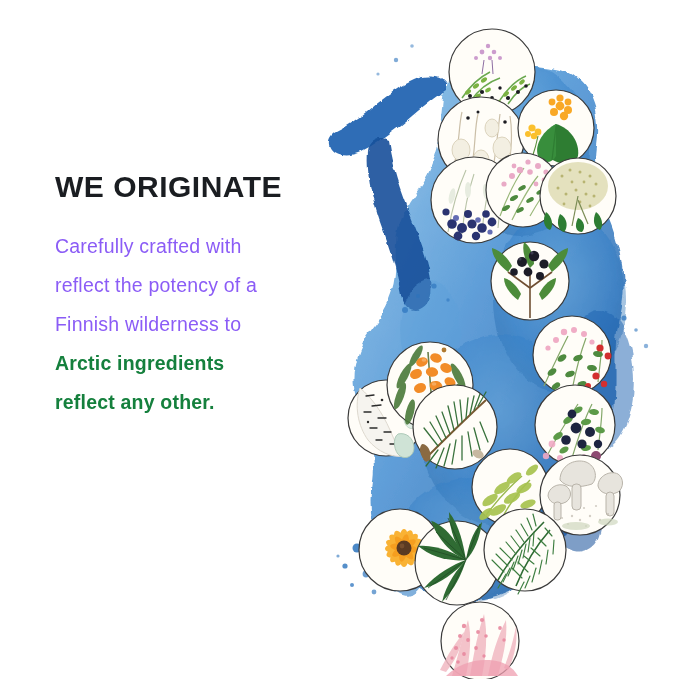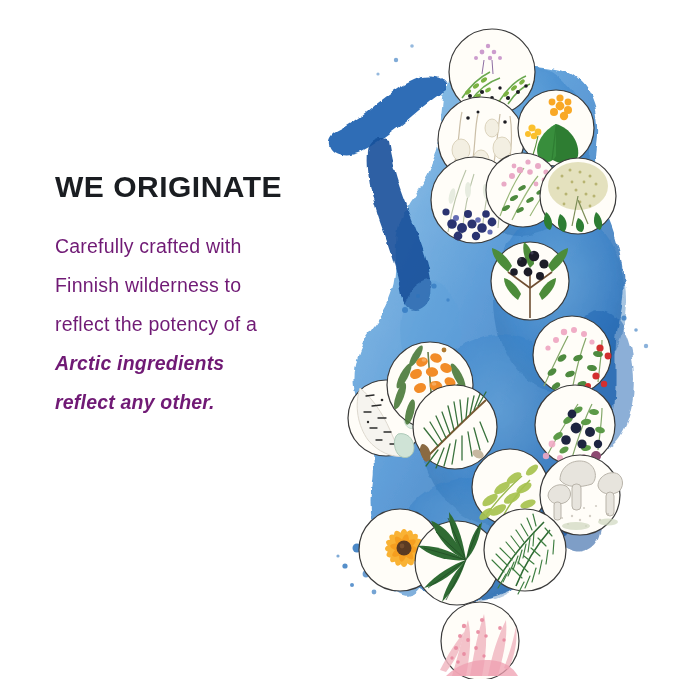--- a/index.html
+++ b/index.html
@@ -31,46 +31,45 @@
   #headline .hl-line{display:block;white-space:nowrap;}
   #body-copy{
     margin:0;
     padding-top:22px;
   }
   #body-copy .bc-line{
     display:block;
     font-size:19.5px;
     line-height:39px;
     letter-spacing:0.2px;
-    color:#701a75;
+    color:#8b5cf6;
     white-space:nowrap;
   }
   #body-copy .bc-line.em{
     font-weight:bold;
-    color:#701a75;
-    font-style:italic;
+    color:#15803d;
   }
 
   
   #artwork{position:absolute;left:0;top:0;width:679px;height:679px;}
   #artwork svg{display:block;}
 </style>
 </head>
 <body>
 
 <div id="stage">
 
   <div id="copy">
     <h1 id="headline">
       <span class="hl-line">WE ORIGINATE</span>
     </h1>
     <p id="body-copy">
       <span class="bc-line">Carefully crafted with</span>
+      <span class="bc-line">reflect the potency of a</span>
       <span class="bc-line">Finnish wilderness to</span>
-      <span class="bc-line">reflect the potency of a</span>
       <span class="bc-line em">Arctic ingredients</span>
       <span class="bc-line em">reflect any other.</span>
     </p>
   </div>
 
   <div id="artwork">
     <svg width="679" height="679" viewBox="0 0 679 679" xmlns="http://www.w3.org/2000/svg">
       <defs>
 
         <linearGradient id="gMapA" x1="0" y1="0" x2="1" y2="1">

